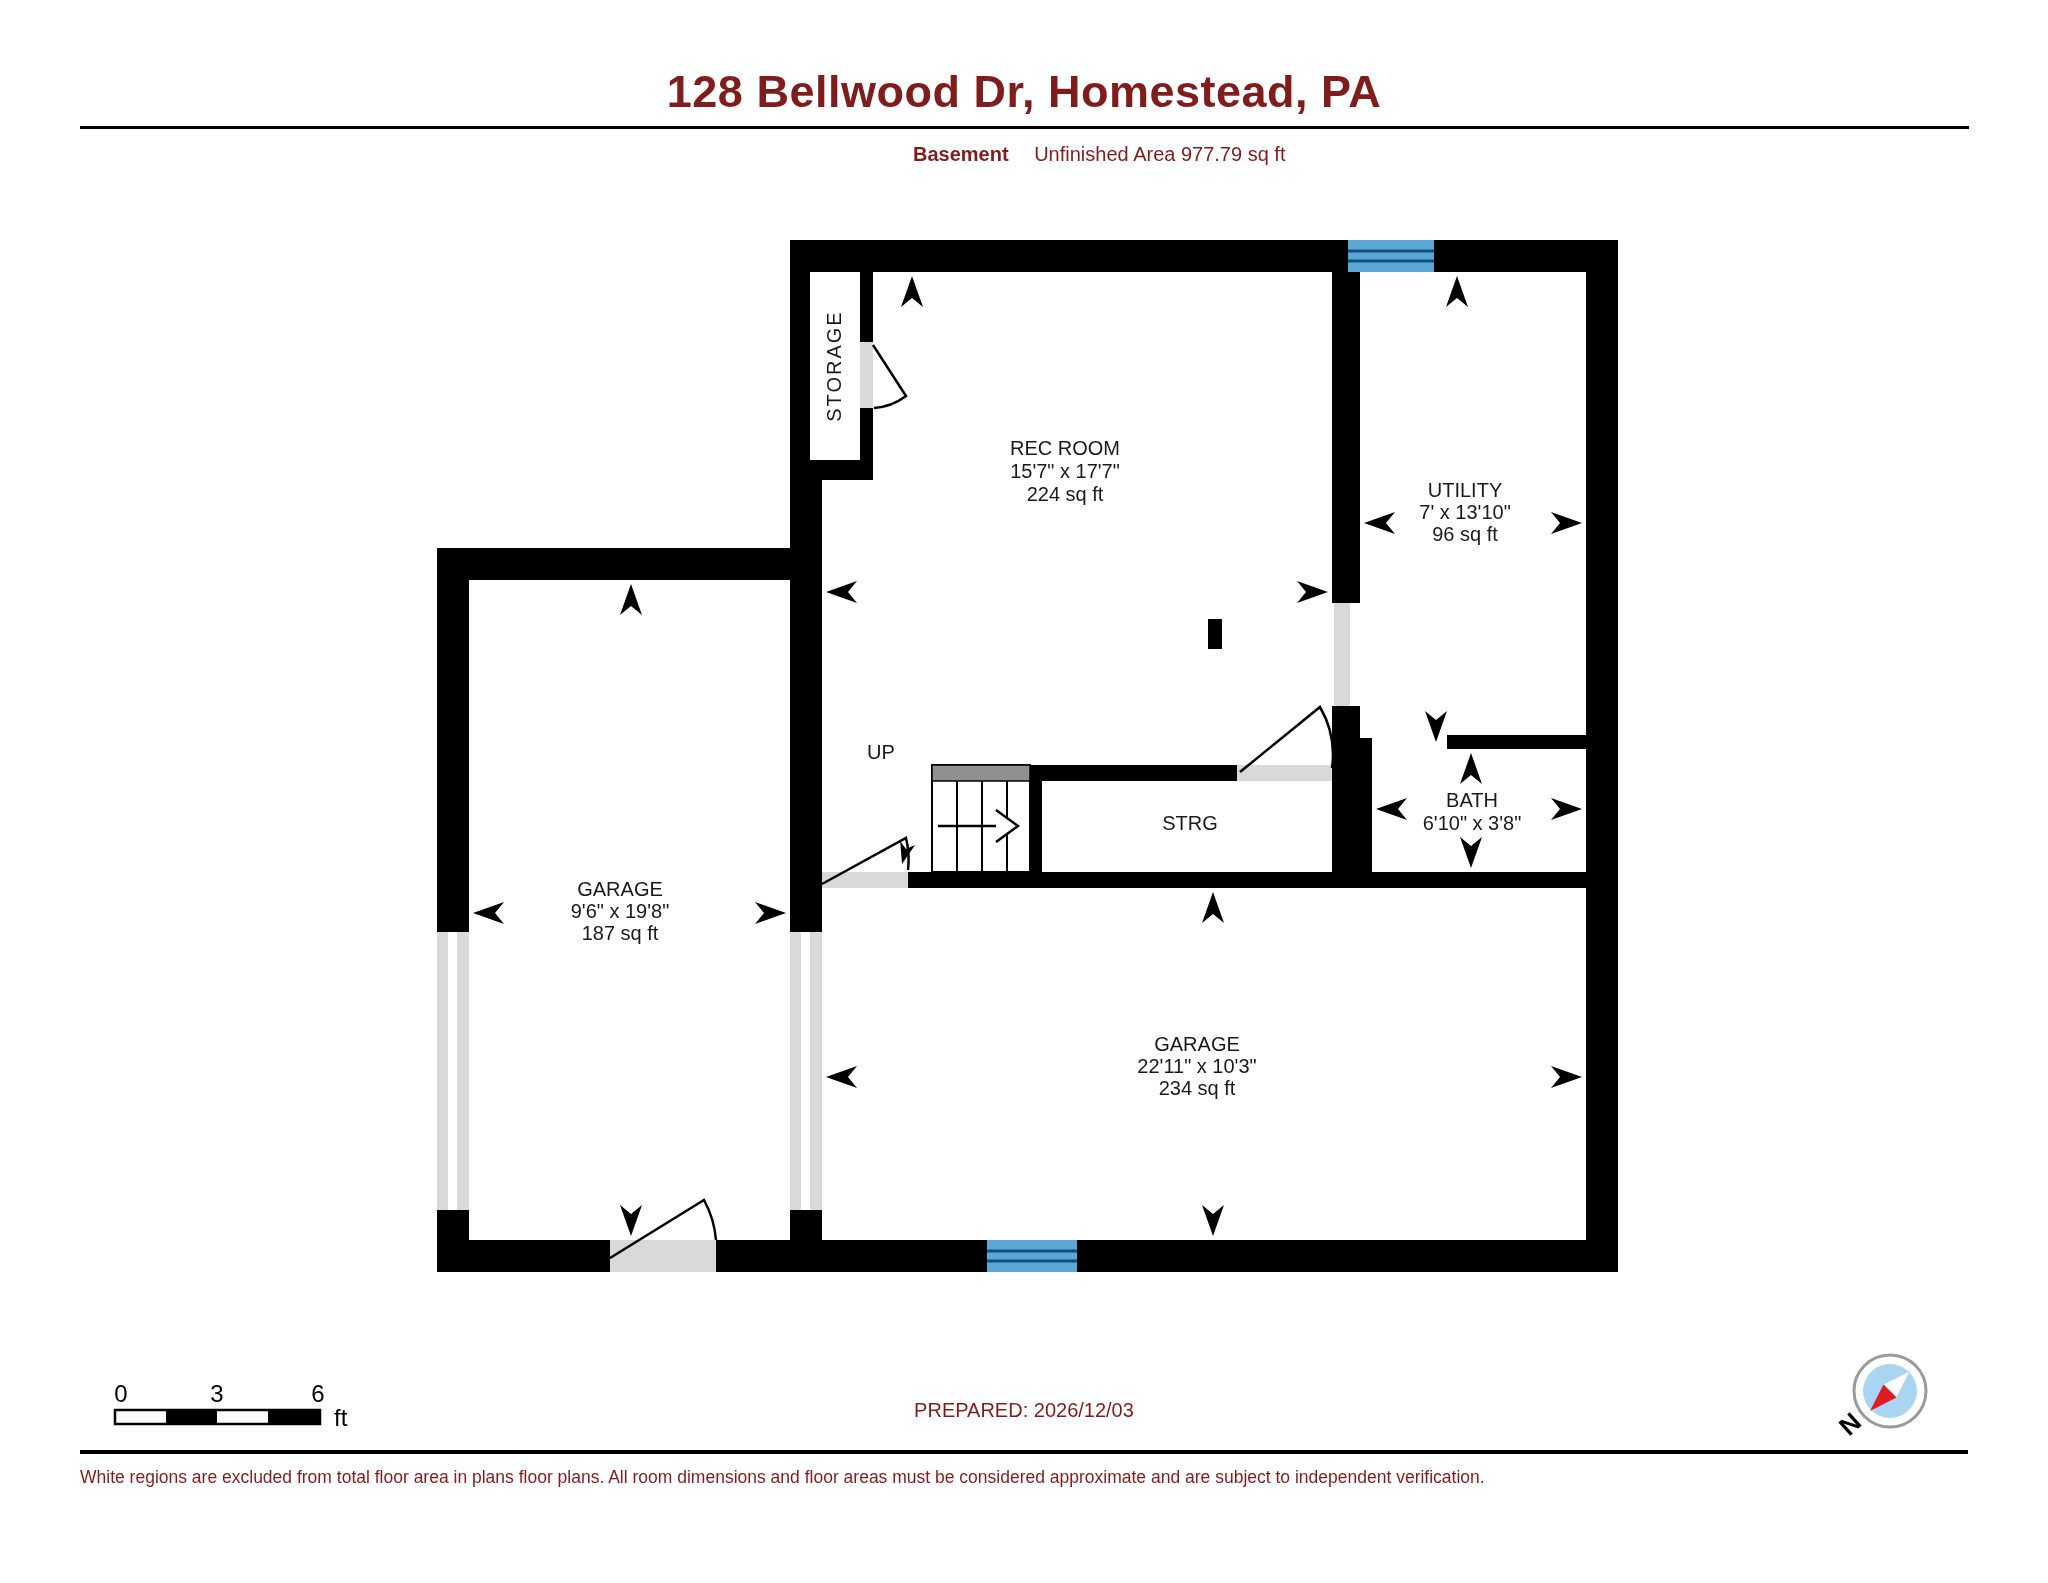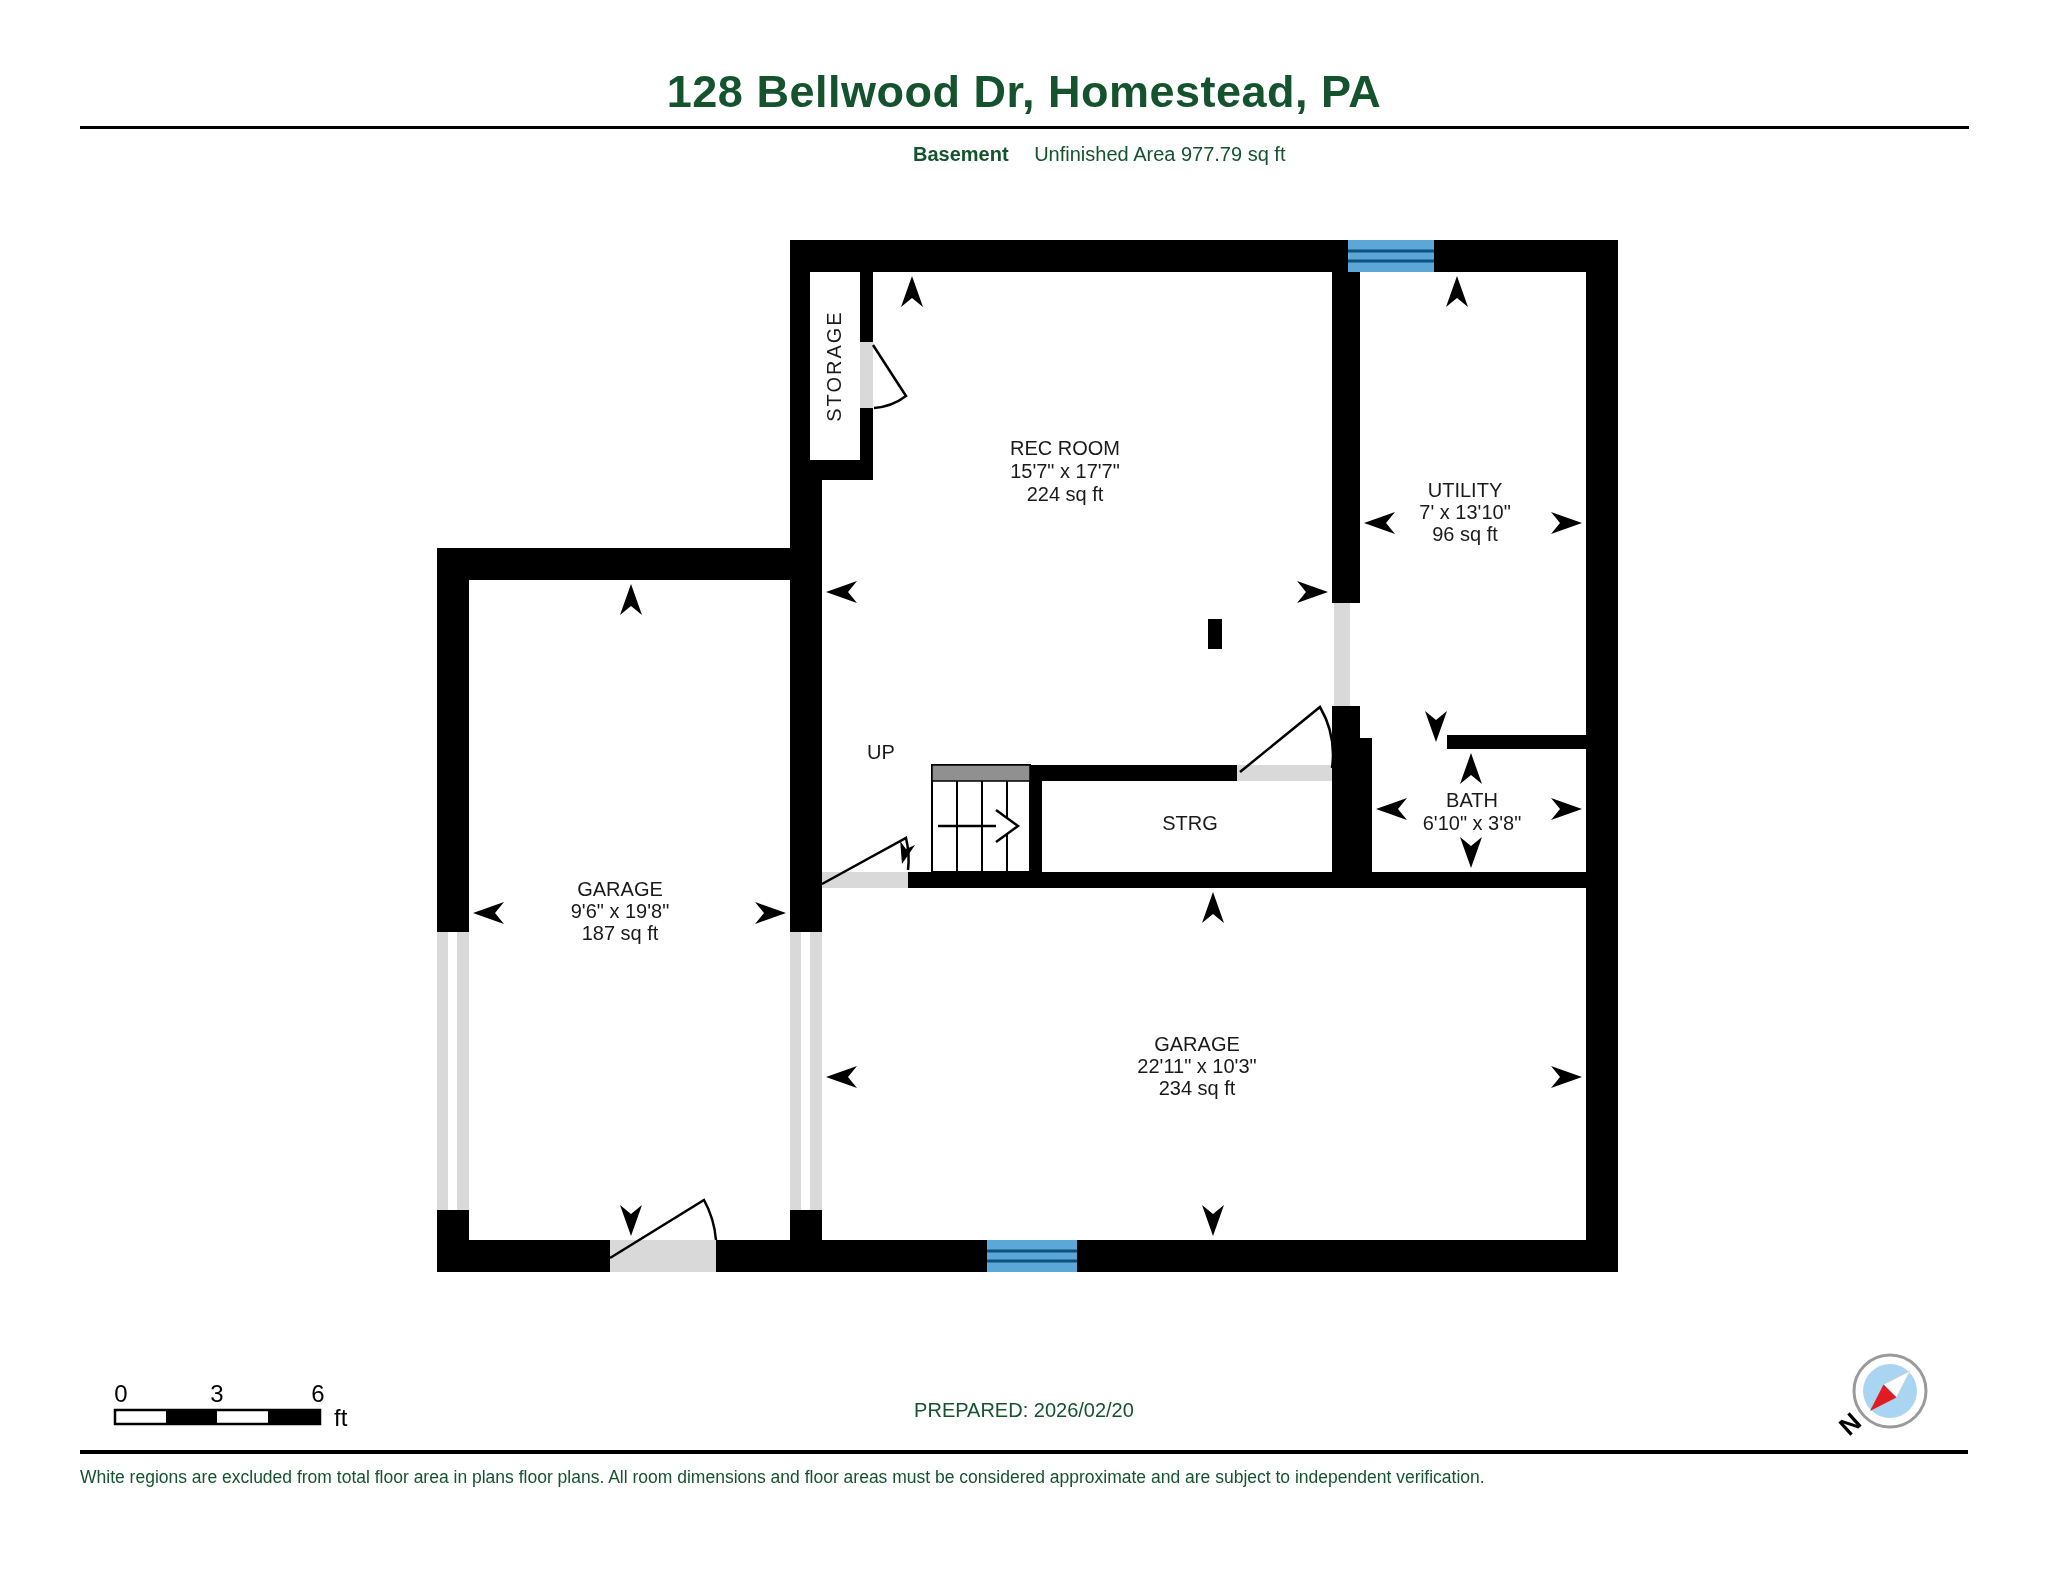--- a/index.html
+++ b/index.html
@@ -1,17 +1,17 @@
 <!DOCTYPE html>
 <html><head>
 <meta charset="utf-8">
 <style>
   html,body{margin:0;padding:0;background:#fff;}
   .page{position:relative;width:2048px;height:1583px;background:#fff;overflow:hidden;
-        font-family:"Liberation Sans",sans-serif;color:#14532d;}
+        font-family:"Liberation Sans",sans-serif;color:#7f1d1d;}
   .title{position:absolute;top:66px;left:0;width:100%;text-align:center;
          font-size:45px;font-weight:bold;letter-spacing:.5px;}
   .rule-top{position:absolute;left:80px;top:126px;width:1889px;height:3px;background:#000;}
   .subtitle{position:absolute;top:143px;left:913px;font-size:20px;white-space:nowrap;}
   .subtitle .floor{font-weight:bold;}
   .subtitle .area{margin-left:20px;font-weight:normal;}
   .plan{position:absolute;left:0;top:0;width:2048px;height:1583px;}
   .rlabel{font-size:20px;fill:#1a1a1a;}
   .prepared{position:absolute;top:1399px;left:0;width:100%;text-align:center;font-size:20px;}
   .rule-bottom{position:absolute;left:80px;top:1450px;width:1888px;height:4px;background:#000;}
@@ -175,17 +175,17 @@
       <g transform="translate(1890 1391)">
         <circle r="36" fill="#fff" stroke="#9a9a9a" stroke-width="3"></circle>
         <circle r="27" fill="#A9D5F2"></circle>
         <polygon points="20,-20 6.5,6.5 -6.5,-6.5" fill="#fff" stroke="#cfcfcf" stroke-width="0.8"></polygon>
         <polygon points="-20,20 6.5,6.5 -6.5,-6.5" fill="#E11B22"></polygon>
       </g>
       <text transform="translate(1849 1437) rotate(-42)" font-size="26" font-weight="bold">N</text>
     </g>
   </svg>
 
-  <div class="prepared">PREPARED: 2026/02/20</div>
+  <div class="prepared">PREPARED: 2026/12/03</div>
   <div class="rule-bottom"></div>
   <div class="disclaimer">White regions are excluded from total floor area in plans floor plans. All room dimensions and floor areas must be considered approximate and are subject to independent verification.</div>
 
 </div>
 
 </body></html>

